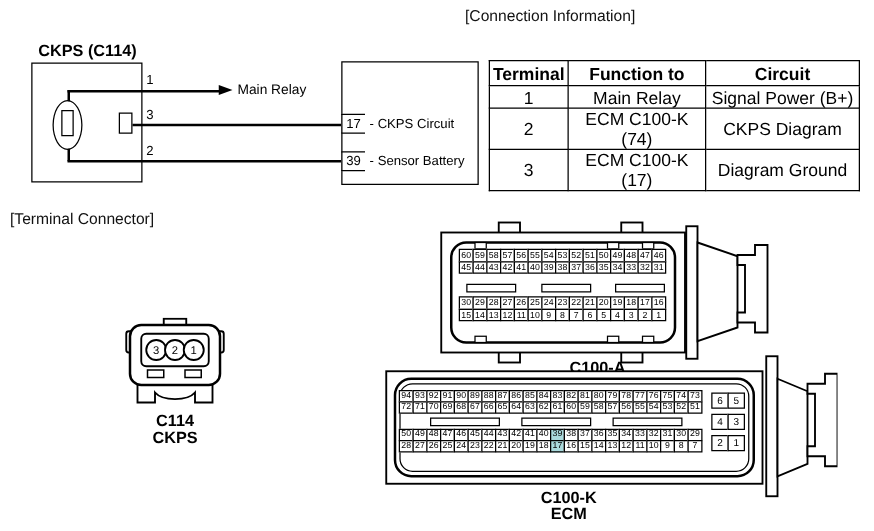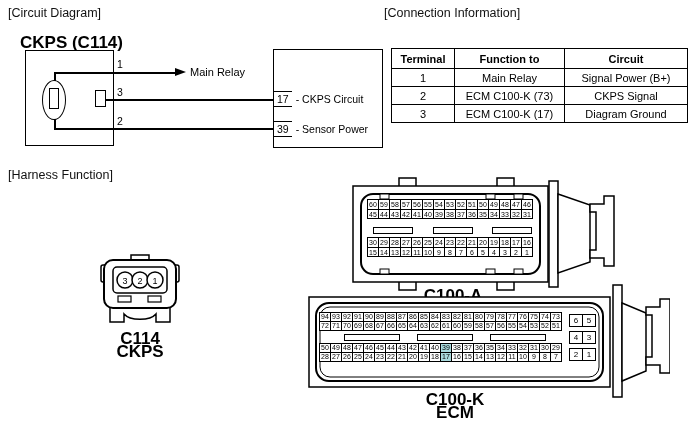--- a/index.html
+++ b/index.html
@@ -1,32 +1,32 @@
 <!DOCTYPE html>
 <html><head>
 <meta charset="utf-8">
 <style>
   * { margin:0; padding:0; box-sizing:border-box; }
   html,body { background:#fff; }
   body { font-family:"Liberation Sans", sans-serif; color:#000; }
   #root { position:relative; width:699px; height:425px; background:#fff; overflow:hidden; }
   .abs { position:absolute; }
   .section-label { font-size:12.5px; color:#111; white-space:nowrap; }
-  .conn-title { font-weight:bold; font-size:17px; text-align:center; white-space:nowrap; }
+  .conn-title { font-weight:bold; font-size:13px; text-align:center; white-space:nowrap; }
   .box { border:1.5px solid #000; background:#fff; }
   .hline { background:#000; height:1.5px; }
   .vline { background:#000; width:1.5px; }
   .wire-num { font-size:10.5px; }
   .wire-text { font-size:11px; white-space:nowrap; }
   .arrow-right { width:0; height:0; border-left:11px solid #000; border-top:4.5px solid transparent; border-bottom:4.5px solid transparent; }
   .ellipse { border:1.5px solid #000; border-radius:50%; background:#fff; }
   .pin-line { display:flex; align-items:center; font-size:10.5px; white-space:nowrap; }
   .pin-bracket { border:1.5px solid #000; border-right:none; padding:0 3px 0 3px; height:16px; line-height:14px; background:#fff; }
   .pin-label { margin-left:4px; }
-  table.conn { border-collapse:collapse; font-size:11px; }
+  table.conn { border-collapse:collapse; font-size:14px; }
   table.conn th, table.conn td { border:1px solid #000; text-align:center; vertical-align:middle; background:#fff; }
   table.conn th { height:20px; font-weight:bold; }
   table.conn td { height:18px; font-weight:normal; }
   table.conn { border:1.5px solid #000; }
   .pin-grid { }
   .pin-row { display:flex; }
   .pin-row + .pin-row { margin-top:-1px; }
   .pin-cell { border:1px solid #000; text-align:center; background:#fff; overflow:hidden; }
   .pin-cell + .pin-cell { margin-left:-1px; }
   .g-a .pin-cell { width:12px; height:10.5px; font-size:7px; line-height:9px; }
@@ -35,23 +35,22 @@
   .sep-slot { border:1px solid #000; height:7px; background:#fff; }
   .aux-row { display:flex; margin-bottom:4px; }
   .aux-row .pin-cell { width:14px; height:13px; font-size:8px; line-height:11.5px; }
   svg { display:block; }
 </style>
 </head>
 <body>
 
 <div id="root">
 
-  <div class="abs section-label" style="left:8px; top:6px;">[Circuit Diagram]</div>
-  <div class="abs section-label" style="left:384px; top:6px;">[Connection Information]</div>
-  <div class="abs section-label" style="left:8px; top:168px;">[Harness Function]</div>
+  <div class="abs section-label" style="left:372px; top:6px;">[Connection Information]</div>
+  <div class="abs section-label" style="left:8px; top:168px;">[Terminal Connector]</div>
 
   <div class="abs conn-title" style="left:20px; top:33px; width:100px;">CKPS (C114)</div>
   <div class="abs box" style="left:25px; top:50px; width:89px; height:96px;"></div>
 
   <div class="abs ellipse" style="left:42px; top:80px; width:24px; height:40px;"></div>
   <div class="abs box" style="left:49px; top:88px; width:10px; height:21px; border-width:1.5px;"></div>
   <div class="abs box" style="left:95px; top:90px; width:11px; height:17px;"></div>
 
   <div class="abs vline" style="left:54px; top:72px; height:9px;"></div>
   <div class="abs hline" style="left:54px; top:72px; width:122px;"></div>
@@ -66,21 +65,21 @@
   <div class="abs hline" style="left:54px; top:128px; width:219px;"></div>
   <div class="abs wire-num" style="left:117px; top:115px;">2</div>
 
   <div class="abs box" style="left:273px; top:49px; width:110px; height:99px;"></div>
   <div class="abs pin-line" style="left:273px; top:91px;">
     <span class="pin-bracket">17</span>
     <span class="pin-label">- CKPS Circuit</span>
   </div>
   <div class="abs pin-line" style="left:273px; top:121px;">
     <span class="pin-bracket">39</span>
-    <span class="pin-label">- Sensor Power</span>
+    <span class="pin-label">- Sensor Battery</span>
   </div>
 
   <table class="conn abs" style="left:391px; top:48px;">
     <colgroup>
         <col style="width:63px">
         <col style="width:110px">
         <col style="width:123px">
       </colgroup>
     <thead>
       <tr>
@@ -90,22 +89,22 @@
       </tr>
     </thead>
     <tbody>
       <tr>
         <td>1</td>
         <td>Main Relay</td>
         <td>Signal Power (B+)</td>
       </tr>
       <tr>
         <td>2</td>
-        <td>ECM C100-K (73)</td>
-        <td>CKPS Signal</td>
+        <td>ECM C100-K (74)</td>
+        <td>CKPS Diagram</td>
       </tr>
       <tr>
         <td>3</td>
         <td>ECM C100-K (17)</td>
         <td>Diagram Ground</td>
       </tr>
     </tbody>
   </table>
 
   <svg class="abs" style="left:100px; top:254px;" width="80" height="70" viewBox="0 0 80 70">
@@ -214,21 +213,21 @@
         <div class="pin-cell">8</div>
         <div class="pin-cell">7</div>
         <div class="pin-cell">6</div>
         <div class="pin-cell">5</div>
         <div class="pin-cell">4</div>
         <div class="pin-cell">3</div>
         <div class="pin-cell">2</div>
         <div class="pin-cell">1</div>
       </div>
     </div>
-  <div class="abs conn-title" style="left:403px; top:286px; width:100px;text-decoration:underline;">C100-A</div>
+  <div class="abs conn-title" style="left:428px; top:286px; width:100px;text-decoration:underline;">C100-A</div>
 
   <svg class="abs" style="left:308px; top:282px;" width="362" height="122" viewBox="0 0 362 122">
     <rect x="305" y="3" width="9" height="112" fill="#fff" stroke="#000" stroke-width="1.5"></rect>
     <polygon points="314,21 338,31 338,89 314,99" fill="#fff" stroke="#000" stroke-width="1.5"></polygon>
     <path d="M352,17 h10 v74 h-10 v-8 h-14 v-8 h6 v-42 h-6 v-8 h14 Z" fill="#fff" stroke="#000" stroke-width="1.5"></path>
     <rect x="1" y="15" width="301" height="90" fill="#fff" stroke="#000" stroke-width="1.5"></rect>
     <rect x="8" y="21" width="287" height="78" rx="13" fill="#fff" stroke="#000" stroke-width="2"></rect>
     <rect x="12" y="25" width="279" height="70" rx="10" fill="#fff" stroke="#000" stroke-width="1"></rect>
   </svg>
   <div class="abs pin-grid g-k" style="left:319px; top:312px;">

